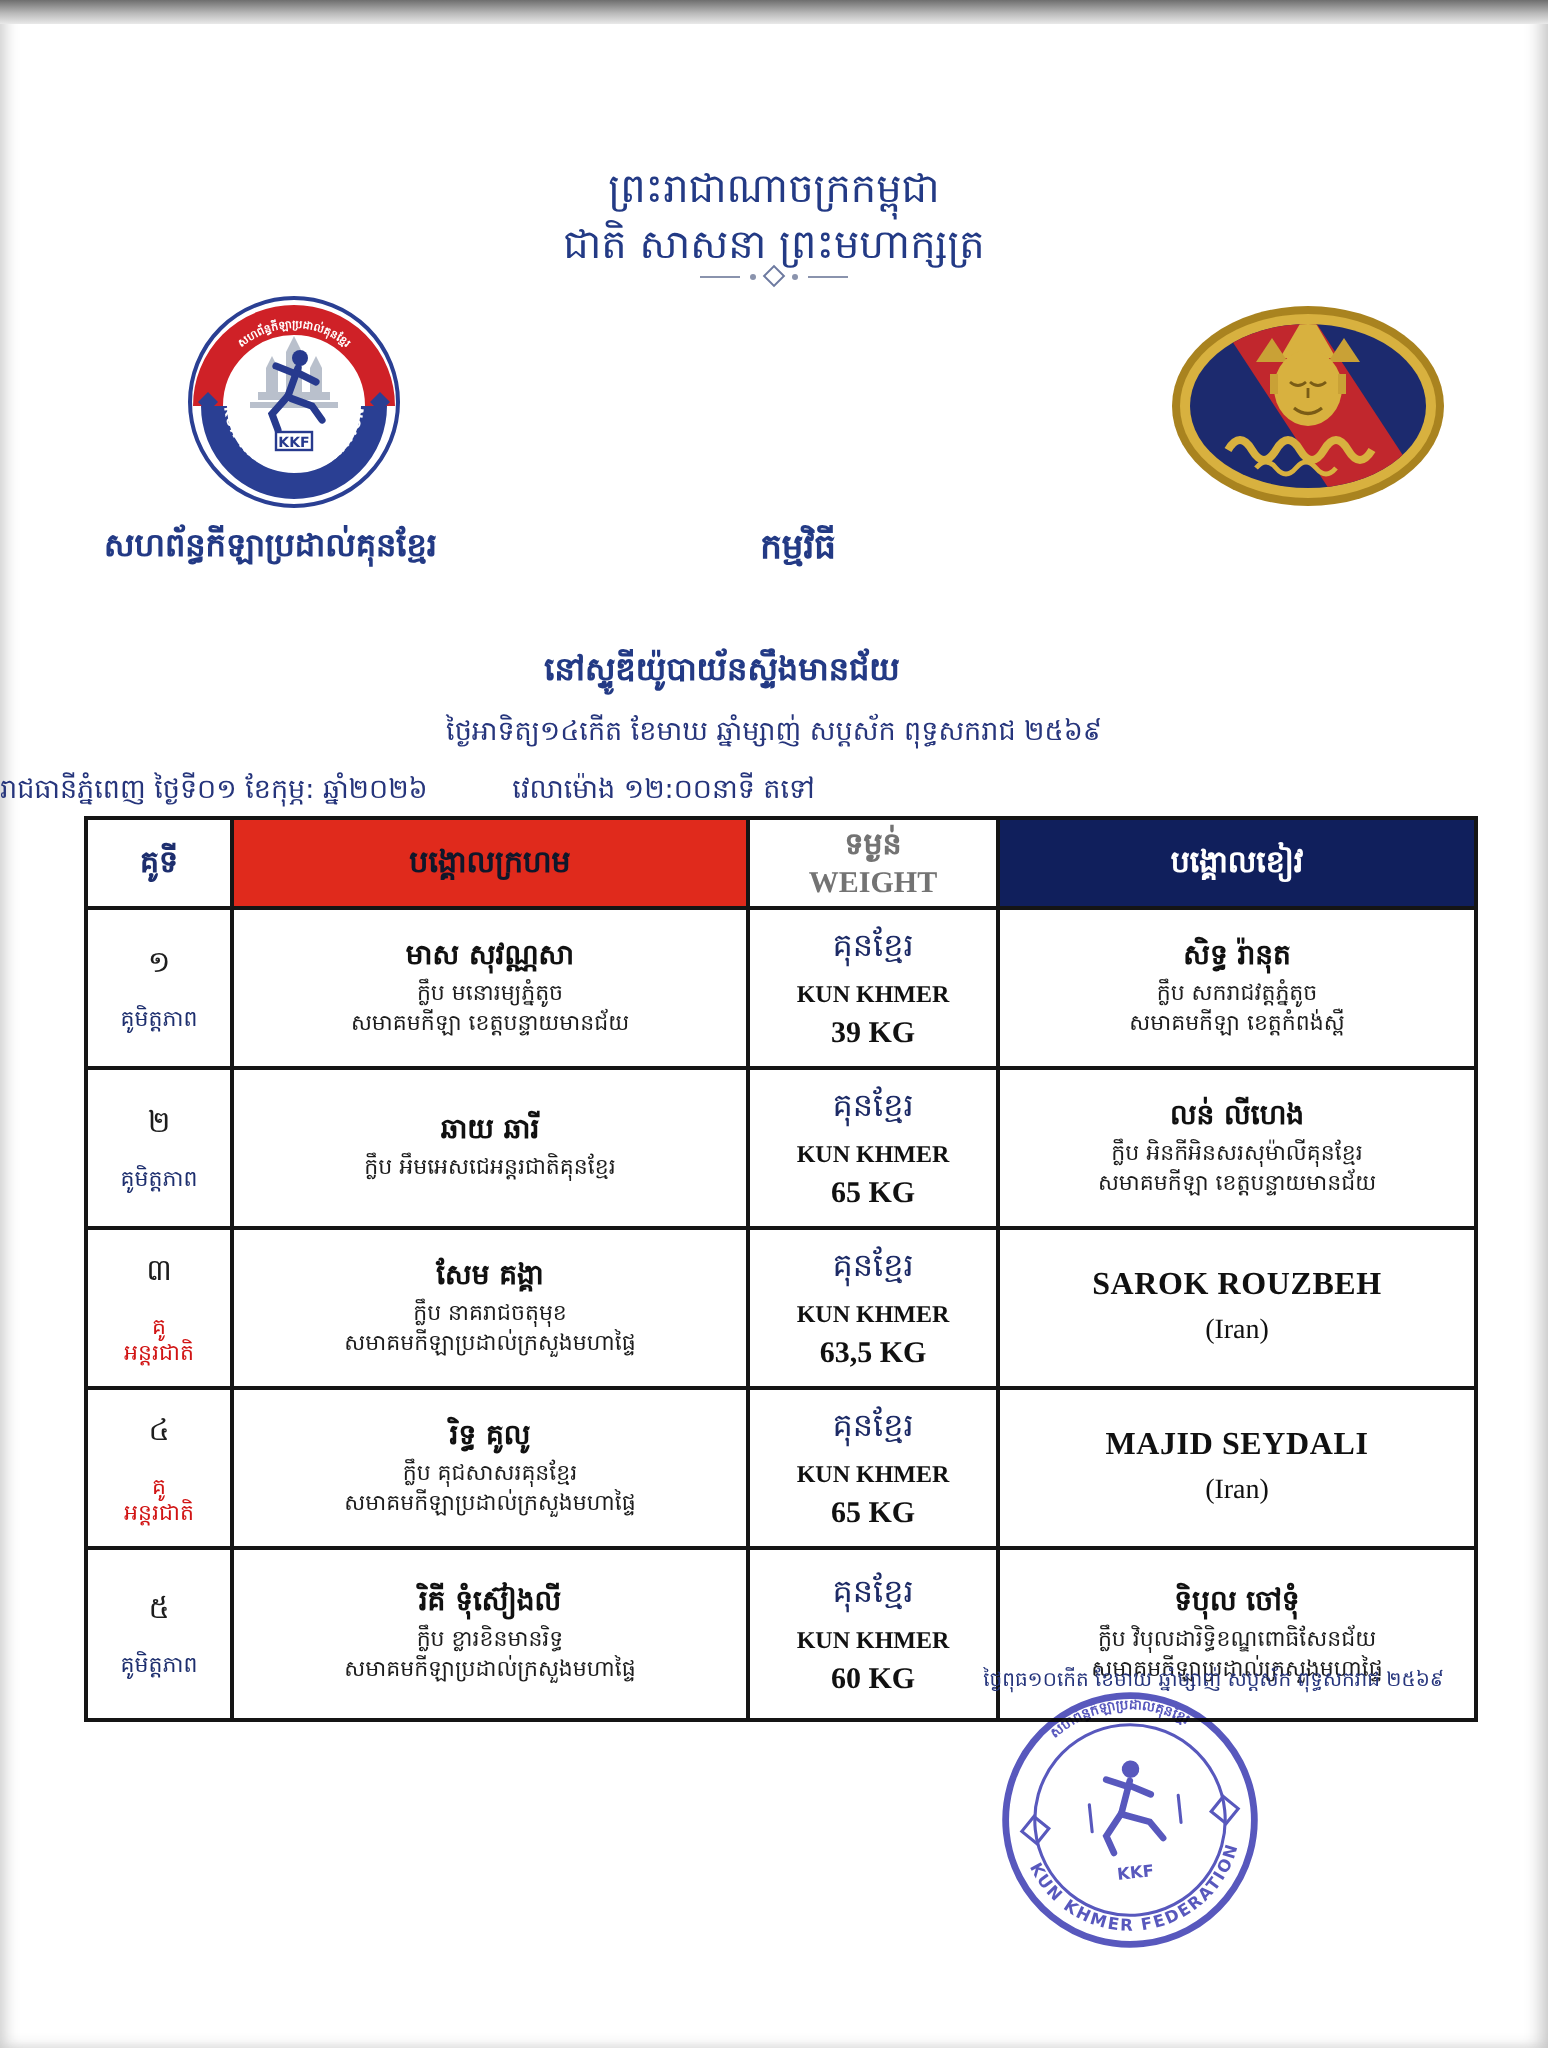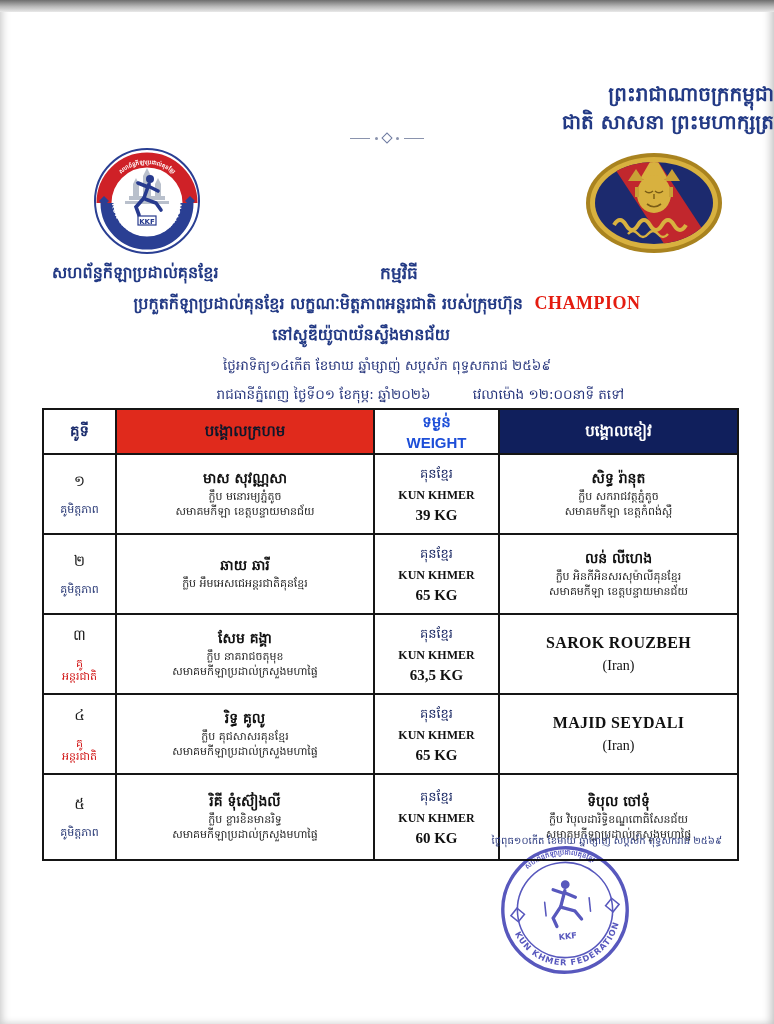--- a/index.html
+++ b/index.html
@@ -10,22 +10,22 @@
   }
   .page{
     position:relative;width:774px;height:1024px;background:#ffffff;overflow:hidden;
     box-shadow:inset 7px 0 8px -5px #c9c9c9, inset -9px 0 9px -6px #c2c2c2, inset 0 -6px 8px -6px #d5d5d5;
   }
   .photo-edge-top{
     position:absolute;top:0;left:0;width:774px;height:12px;
     background:linear-gradient(#6e6e6e,#b9b9b9 55%,#e9e9e9);
   }
   .kingdom{
-    position:absolute;left:0;top:80px;width:774px;text-align:right;
-    font-weight:bold;font-size:20px;line-height:28px;color:#233a85;white-space:nowrap;
+    position:absolute;left:0;top:80px;width:774px;text-align:center;
+    font-weight:normal;font-size:20px;line-height:28px;color:#233a85;white-space:nowrap;
   }
   .ornament{
     position:absolute;left:0;top:134px;width:774px;display:flex;align-items:center;justify-content:center;gap:5px;
   }
   .ornament .line{width:20px;height:1px;background:#8a93ad;}
   .ornament .dot{width:3px;height:3px;border-radius:50%;background:#8a93ad;}
   .ornament .diamond{width:6px;height:6px;border:1px solid #6d7aa0;transform:rotate(45deg);background:#fff;}
 
   .kkf-logo{position:absolute;left:93px;top:146px;width:108px;height:112px;}
   .bayon-logo{position:absolute;left:584px;top:151px;width:140px;height:104px;}
@@ -47,53 +47,53 @@
   }
   .venue{
     position:absolute;left:0;top:324px;width:722px;text-align:center;
     font-weight:bold;font-size:16px;color:#233a85;white-space:nowrap;
   }
   .lunar-date{
     position:absolute;left:0;top:357px;width:774px;text-align:center;
     font-size:13.5px;color:#26357c;white-space:nowrap;
   }
   .date-time{
-    position:absolute;left:0;top:386px;width:624px;text-align:right;
+    position:absolute;left:0;top:386px;width:624px;text-align:left;
     font-size:13.5px;color:#26357c;white-space:nowrap;
   }
   .date-time .time{margin-left:38px;}
 
   table.bouts{
     position:absolute;left:42px;top:408px;width:695px;
     border-collapse:collapse;table-layout:fixed;background:#fff;
   }
   table.bouts col.c1{width:73px;}
   table.bouts col.c2{width:258px;}
   table.bouts col.c3{width:125px;}
   table.bouts col.c4{width:239px;}
   table.bouts th, table.bouts td{
     border:2px solid #151515;text-align:center;vertical-align:middle;padding:2px 16px;overflow:hidden;
   }
   table.bouts th{height:32px;font-size:15px;font-weight:bold;}
   th.h-pair{color:#1d2e6e;background:#fff;}
   th.h-red{color:#0f172a;background:#e02a1c;}
-  th.h-weight{color:#1d4ed8;background:#fff;font-family:Liberation Sans, sans-serif;}
+  th.h-weight{color:#737373;background:#fff;font-family:Liberation Serif, serif;}
   th.h-blue{color:#fff;background:#101f5c;}
   table.bouts td{height:74px;}
   tr.last td{height:80px;}
 
   .no{font-size:15px;color:#1d1d1d;margin-bottom:10px;}
   .pair-type{font-size:11px;color:#1d2e6e;line-height:1.2;}
   .pair-type.intl{color:#d11414;}
 
   .fighter-name{font-weight:bold;font-size:14px;color:#111;line-height:1.3;margin-bottom:3px;}
   .cell-line{font-size:11px;color:#1c1c1c;line-height:1.35;}
   .cell-line:empty{display:none;}
 
-  .w-kh{font-size:13px;color:#1d2b66;margin-bottom:4px;}
+  .w-kh{font-size:16px;color:#1d2b66;margin-bottom:4px;}
   .w-en{font-family:"Liberation Serif",serif;font-weight:bold;font-size:12px;color:#111;margin-bottom:4px;}
   .w-val{font-family:"Liberation Serif",serif;font-weight:bold;font-size:15px;color:#111;}
 
   .fighter-name-en{font-family:"Liberation Serif",serif;font-weight:bold;font-size:16px;color:#111;letter-spacing:.3px;margin-bottom:6px;}
   .country{font-family:"Liberation Serif",serif;font-size:14px;color:#111;}
 
   .footer-dates{
     position:absolute;left:322px;top:826px;width:400px;text-align:right;
     font-size:10px;color:#26357c;line-height:30px;white-space:nowrap;z-index:1;
   }
@@ -179,24 +179,20 @@
       </g>
       <g stroke="#d8b13f" fill="none">
         <path d="M30,74 q6,-10 12,0 q6,10 12,0 q6,-10 12,0 q6,10 12,0 q6,-10 12,0 q6,10 12,0" stroke-width="4"></path>
         <path d="M44,83 q5,-6 10,0 q5,6 10,0 q5,-6 10,0 q5,6 10,0" stroke-width="2.4"></path>
       </g>
     </g>
   </svg>
 
   <div class="federation-name">សហព័ន្ធកីឡាប្រដាល់គុនខ្មែរ</div>
   <div class="program-label">កម្មវិធី</div>
-  <div class="event-title">
-    <span>ប្រកួតកីឡាប្រដាល់គុនខ្មែរ លក្ខណៈមិត្តភាពអន្តរជាតិ របស់ក្រុមហ៊ុន</span>
-    <span class="sponsor">CHAMPION</span>
-  </div>
   <div class="venue">នៅស្ទូឌីយ៉ូបាយ័នស្ទឹងមានជ័យ</div>
   <div class="lunar-date">ថ្ងៃអាទិត្យ១៤កើត ខែមាឃ ឆ្នាំម្សាញ់ សប្តស័ក ពុទ្ធសករាជ ២៥៦៩</div>
   <div class="date-time">
     <span>រាជធានីភ្នំពេញ ថ្ងៃទី០១ ខែកុម្ភ: ឆ្នាំ២០២៦</span>
     <span class="time">វេលាម៉ោង ១២:០០នាទី តទៅ</span>
   </div>
 
   <table class="bouts">
     <colgroup>
         <col class="c1">

